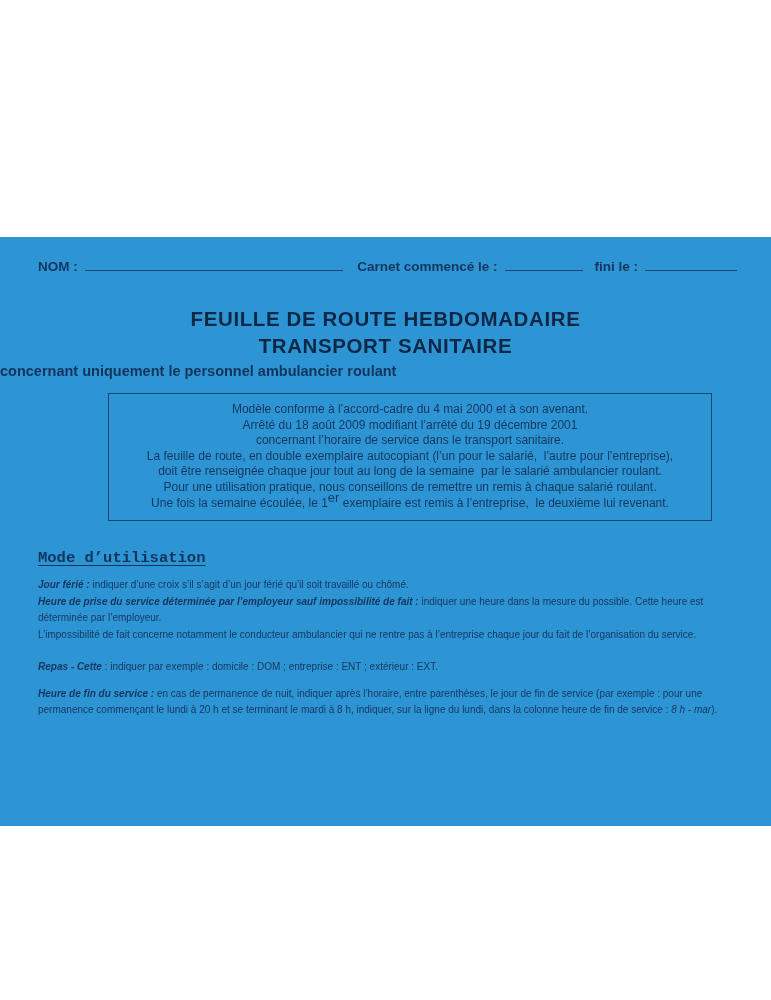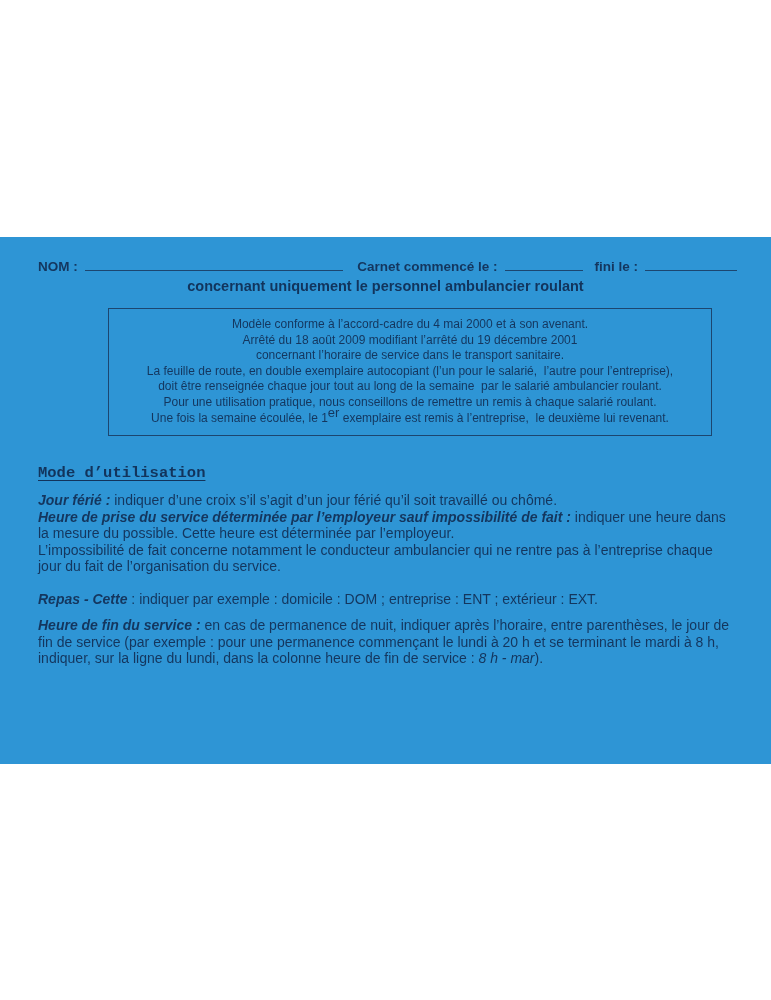--- a/index.html
+++ b/index.html
@@ -2,42 +2,42 @@
 <html><head>
 <meta charset="utf-8">
 <style>
   html, body { margin:0; padding:0; }
   body {
     width:771px; height:1000px; position:relative;
     background:#ffffff;
     font-family:"Liberation Sans", sans-serif;
   }
   .card {
-    position:absolute; top:237px; left:0; width:771px; height:527px;
+    position:absolute; top:237px; left:0; width:771px; height:589px;
     background:#2e95d5; color:#173a61; overflow:hidden;
   }
   
   .header-row {
     display:flex; align-items:baseline;
     padding:21px 34px 0 38px;
     font-size:13.5px; font-weight:bold; color:#14365e;
     white-space:nowrap;
   }
   .rule { border-bottom:1.2px solid #1c4670; height:12px; display:inline-block; }
   .rule-nom   { flex:1 1 auto; margin:0 14px 0 7px; }
   .rule-carnet{ width:78px;   margin:0 12px 0 7px; }
   .rule-fini  { width:92px;   margin:0 0 0 7px; }
   
   .title {
     margin-top:31px; text-align:center;
     font-size:20.5px; line-height:27px; font-weight:bold;
     letter-spacing:0.6px; color:#0d2846;
   }
   .subtitle {
-    margin-top:4px; text-align:center;
+    margin-top:4px; text-align:left;
     font-size:14.5px; font-weight:bold; color:#12345c;
   }
   
   .notice-box {
     box-sizing:border-box;
     width:604px; margin:14px 0 0 108px;
     border:1px solid #1c4670;
     padding:8px 4px 9px;
     font-size:12px; line-height:15.6px;
     text-align:center; color:#14365e;
@@ -48,21 +48,21 @@
   .mode-heading-wrap { margin:27px 0 0 38px; }
   .mode-heading {
     display:inline-block;
     font-size:15.5px; font-weight:bold; color:#12345c;
     text-decoration:underline; text-underline-offset:3px;
     text-decoration-thickness:1.2px;
     font-family:Liberation Mono, monospace;
   }
   .para {
     margin:0 33px 0 38px;
-    font-size:14px; line-height:16.5px; color:#14365e;
+    font-size:10px; line-height:16.5px; color:#14365e;
   }
   .para.p1 { margin-top:10px; }
   .para.p2 { }
   .para.p3 { margin-top:16px; }
   .para.p4 { margin-top:10px; }
   .lead { font-weight:bold; font-style:italic; }
   .ital { font-style:italic; }
 </style>
 </head>
 <body>
@@ -72,20 +72,24 @@
 
     <div class="header-row">
       <span class="lbl">NOM :</span>
       <span class="rule rule-nom"></span>
       <span class="lbl">Carnet commencé le :</span>
       <span class="rule rule-carnet"></span>
       <span class="lbl">fini le :</span>
       <span class="rule rule-fini"></span>
     </div>
 
+    <div class="title">
+      <div>FEUILLE DE ROUTE HEBDOMADAIRE</div>
+      <div>TRANSPORT SANITAIRE</div>
+    </div>
     <div class="subtitle">concernant uniquement le personnel ambulancier roulant</div>
 
     <div class="notice-box">
       <div class="nline">Modèle conforme à l’accord-cadre du 4 mai 2000 et à son avenant.</div>
       <div class="nline">Arrêté du 18 août 2009 modifiant l’arrêté du 19 décembre 2001</div>
       <div class="nline">concernant l’horaire de service dans le transport sanitaire.</div>
       <div class="nline">La feuille de route, en double exemplaire autocopiant (l’un pour le salarié,  l’autre pour l’entreprise),</div>
       <div class="nline">doit être renseignée chaque jour tout au long de la semaine  par le salarié ambulancier roulant.</div>
       <div class="nline">Pour une utilisation pratique, nous conseillons de remettre un remis à chaque salarié roulant.</div>
       <div class="nline"><span>Une fois la semaine écoulée, le 1</span><sup>er</sup><span> exemplaire est remis à l’entreprise,  le deuxième lui revenant.</span></div>

